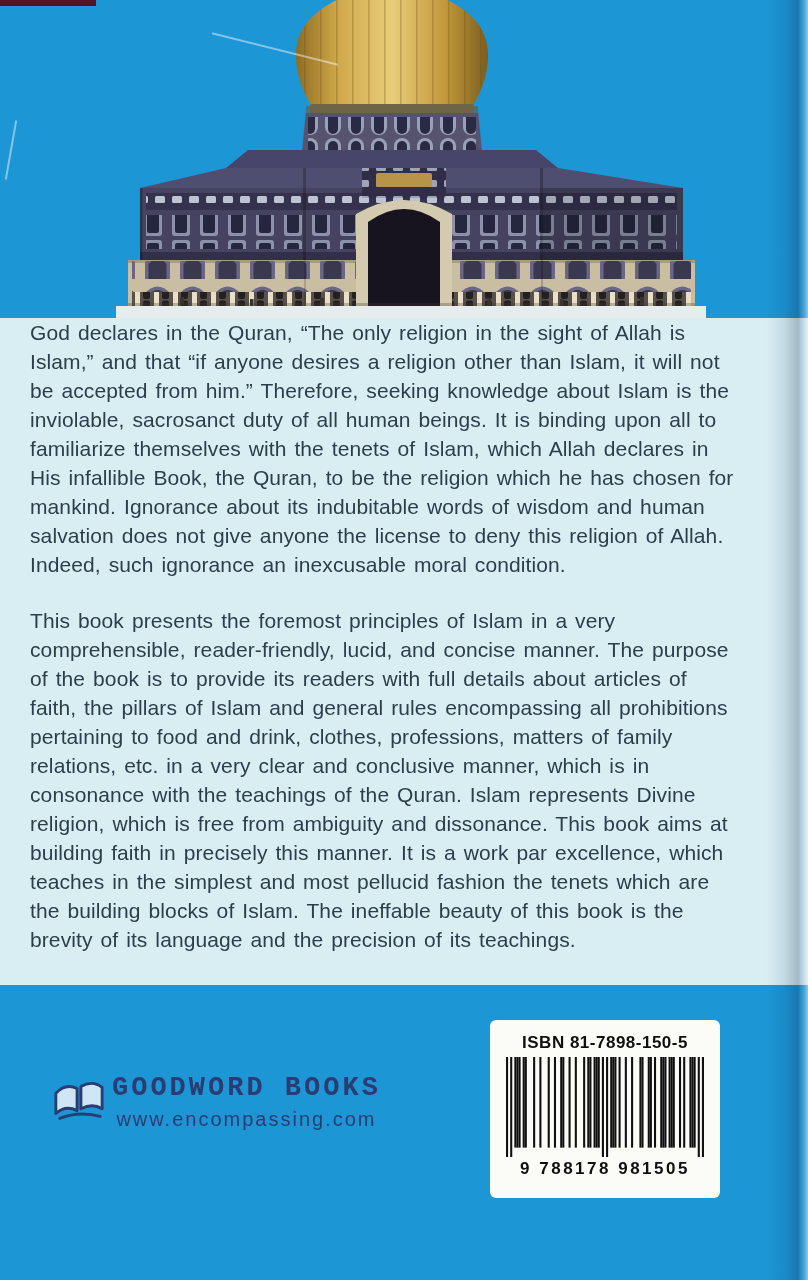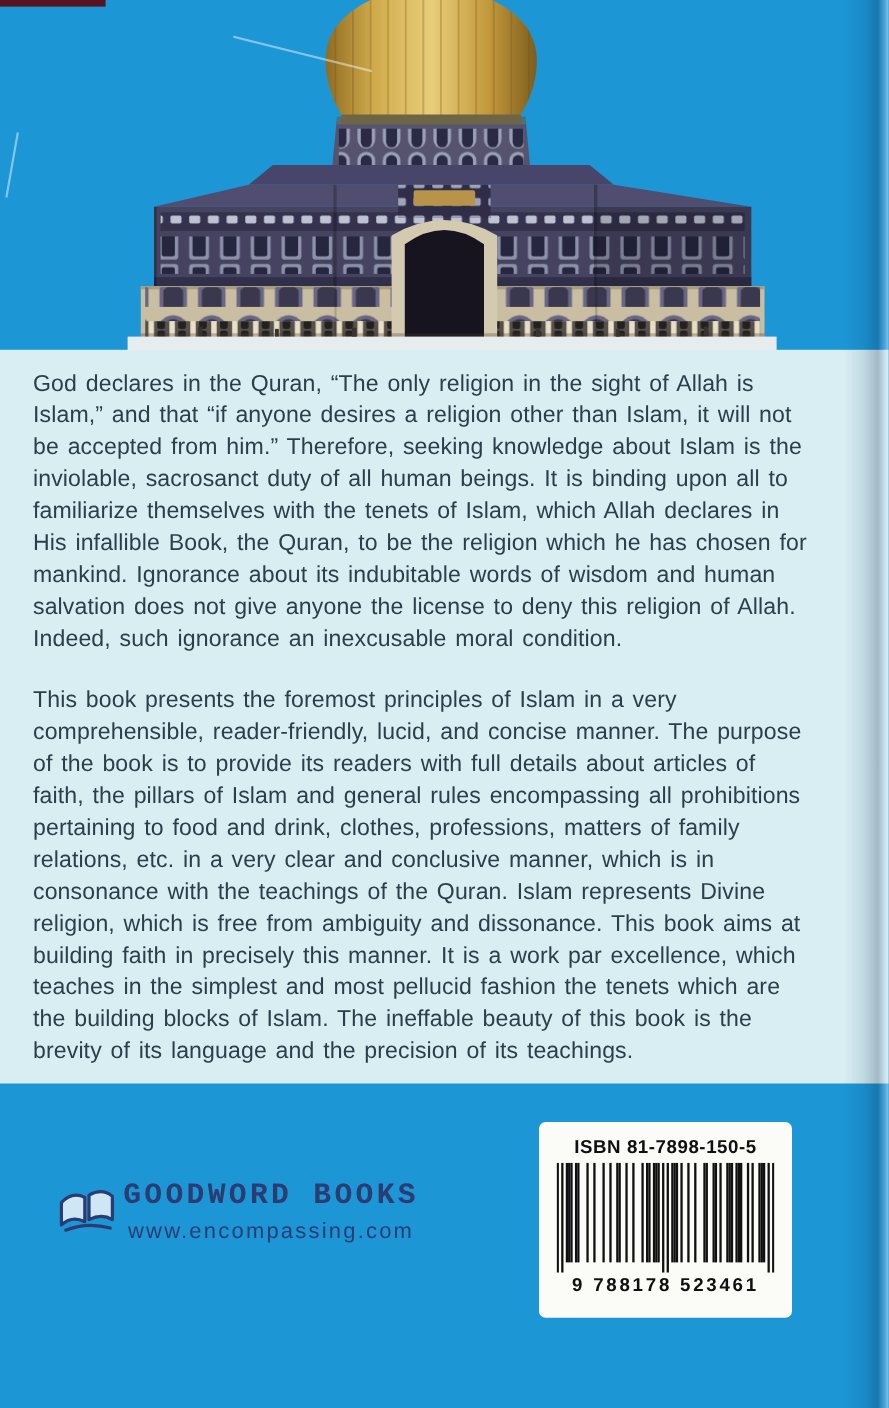--- a/index.html
+++ b/index.html
@@ -15,21 +15,21 @@
     font-family:"Liberation Sans",sans-serif;
   }
   .hero{position:absolute;top:0;left:0;display:block;}
   .corner-mark{position:absolute;left:0;top:0;width:96px;height:6px;background:#551420;}
   .scratch{position:absolute;background:rgba(255,255,255,0.45);pointer-events:none;}
   .scratch.s1{left:210px;top:48px;width:130px;height:2px;transform:rotate(14deg);border-radius:2px;}
   .scratch.s2{left:10px;top:120px;width:2px;height:60px;transform:rotate(10deg);}
   .panel{
     position:absolute;left:0;top:318px;width:808px;height:667px;
     background:var(--panel);
-    box-sizing:border-box;padding:16px 34px 0 30px;
+    box-sizing:border-box;padding:0 34px 0 30px;
     z-index:2;
   }
   .blurb{
     margin:0;color:var(--ink);
     font-size:21px;line-height:29px;font-weight:400;
     word-spacing:2px;letter-spacing:0.1px;
     white-space:pre;overflow:hidden;
   }
   .blurb.p1{margin-bottom:27px;}
   .logo{
@@ -244,17 +244,17 @@
         <rect x="79" y="0" width="1" height="87" fill="#101010"></rect>
         <rect x="80" y="0" width="1" height="87" fill="#101010"></rect>
         <rect x="83" y="0" width="1" height="87" fill="#101010"></rect>
         <rect x="85" y="0" width="1" height="87" fill="#101010"></rect>
         <rect x="88" y="0" width="1" height="87" fill="#101010"></rect>
         <rect x="89" y="0" width="1" height="87" fill="#101010"></rect>
         <rect x="90" y="0" width="1" height="87" fill="#101010"></rect>
         <rect x="92" y="0" width="1" height="96" fill="#101010"></rect>
         <rect x="94" y="0" width="1" height="96" fill="#101010"></rect>
       </svg>
-    <div class="barcode-digits">9 788178 523461</div>
+    <div class="barcode-digits">9 788178 981505</div>
   </div>
 
   <div class="edge-right"></div>
 </div>
 
 </body></html>

